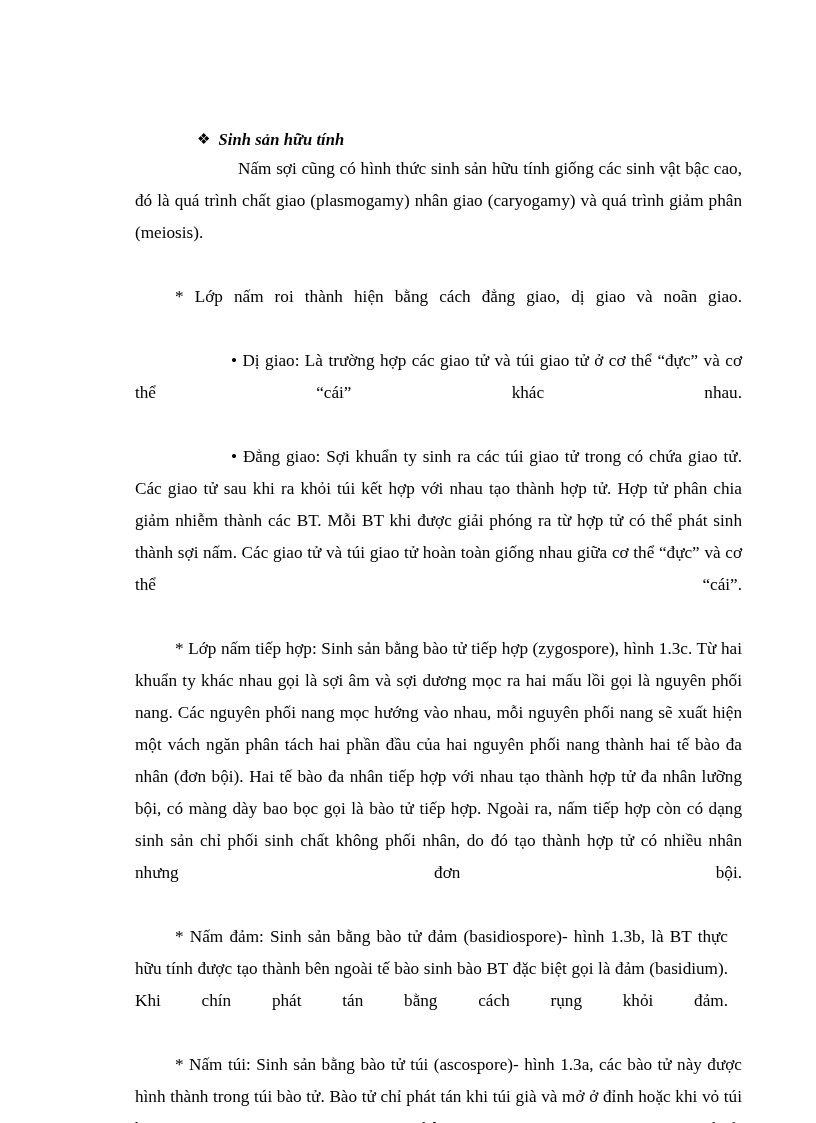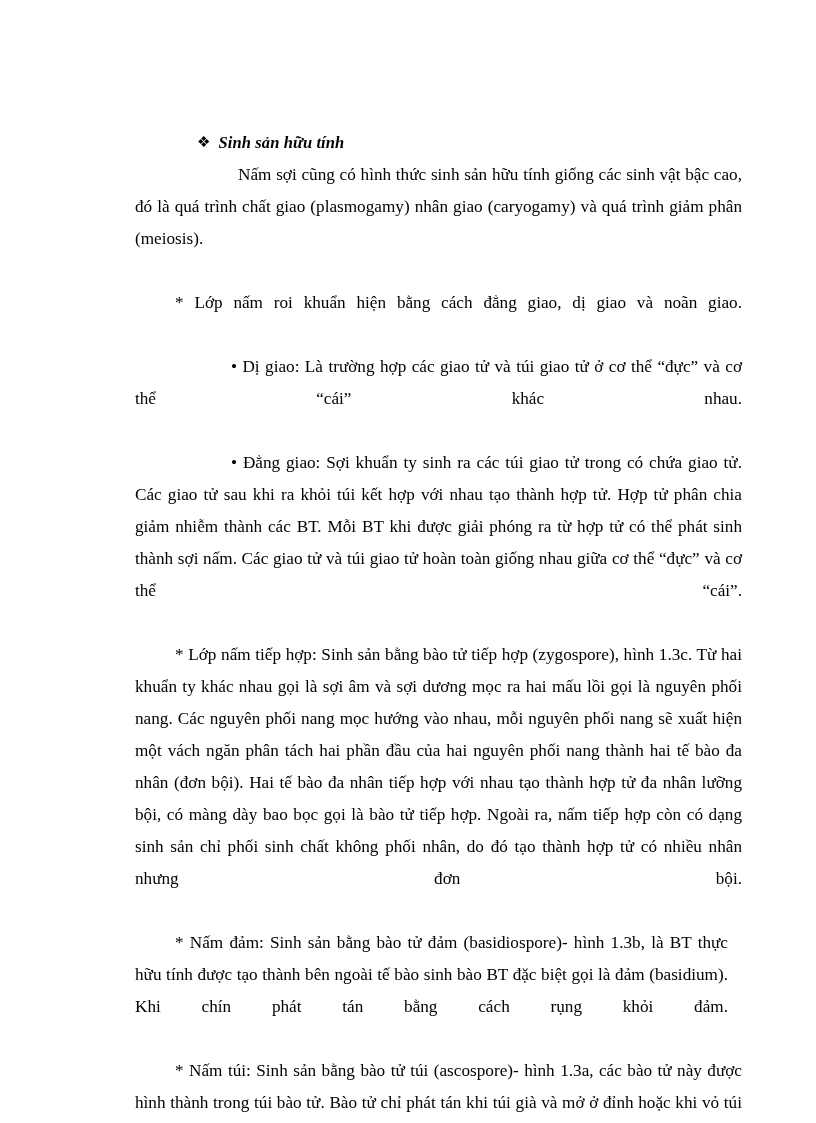--- a/index.html
+++ b/index.html
@@ -26,21 +26,21 @@
     left: 135px;
     top: 126px;
     width: 607px;
   }
 
   
   .heading {
     font-size: 16.5px;
     font-weight: bold;
     font-style: italic;
-    line-height: 32px;
+    line-height: 26px;
     margin: 0 0 0 0;
     padding-left: 62px;
     white-space: nowrap;
     letter-spacing: 0.1px;
   }
   .heading .bullet-diamond {
     display: inline-block;
     font-style: normal;
     font-weight: normal;
     font-size: 15px;
@@ -80,21 +80,21 @@
 </head>
 <body>
 
 <div class="page">
   <div class="content">
 
     <h1 class="heading"><span class="bullet-diamond">❖</span><span>Sinh sản hữu tính</span></h1>
 
     <p class="para indent-lg">Nấm sợi cũng có hình thức sinh sản hữu tính giống các sinh vật bậc cao, đó là quá trình chất giao (plasmogamy) nhân giao (caryogamy) và quá trình giảm phân (meiosis).</p>
 
-    <p class="para indent-sm">* Lớp nấm roi khuẩn hiện bằng cách đẳng giao, dị giao và noãn giao.</p>
+    <p class="para indent-sm">* Lớp nấm roi thành hiện bằng cách đẳng giao, dị giao và noãn giao.</p>
 
     <p class="para indent-md">• Dị giao: Là trường hợp các giao tử  và túi giao tử ở  cơ thể “đực” và cơ thể “cái” khác nhau.</p>
 
     <p class="para indent-md">• Đẳng giao: Sợi khuẩn ty sinh ra các túi giao tử trong có chứa giao tử. Các giao tử sau khi ra khỏi túi kết hợp với nhau tạo thành hợp tử. Hợp tử phân chia giảm nhiễm thành các BT. Mỗi BT khi được giải phóng ra từ hợp tử có thể phát sinh thành sợi nấm. Các giao tử và túi giao tử hoàn toàn giống nhau giữa cơ thể  “đực” và  cơ thể “cái”.</p>
 
     <p class="para indent-sm">* Lớp nấm tiếp hợp: Sinh sản bằng bào tử tiếp hợp (zygospore), hình 1.3c. Từ hai khuẩn ty khác nhau gọi là sợi âm và sợi dương mọc ra hai mấu lồi gọi là nguyên phối nang. Các nguyên phối nang mọc hướng vào nhau, mỗi nguyên phối nang sẽ xuất hiện một vách ngăn phân tách hai phần đầu của hai nguyên phối nang thành hai tế bào đa nhân (đơn bội). Hai tế bào đa nhân tiếp hợp với nhau tạo thành hợp tử đa nhân lưỡng bội, có màng dày bao bọc gọi là bào tử tiếp hợp. Ngoài ra, nấm tiếp hợp còn có dạng sinh sản chỉ phối sinh chất không phối nhân, do đó tạo thành hợp tử có nhiều nhân nhưng đơn bội.</p>
 
     <p class="para indent-sm block-inset">* Nấm đảm: Sinh sản bằng bào tử đảm (basidiospore)- hình 1.3b, là BT thực hữu tính được tạo thành bên ngoài tế bào sinh bào BT đặc biệt gọi là đảm (basidium). Khi chín phát tán bằng cách rụng khỏi đảm.</p>
 
     <p class="para indent-sm">* Nấm túi: Sinh sản bằng bào tử túi (ascospore)- hình 1.3a, các bào tử này được hình thành trong túi bào tử. Bào tử chỉ phát tán khi túi già và mở ở đỉnh hoặc khi vỏ túi bị phân huỷ.</p>

